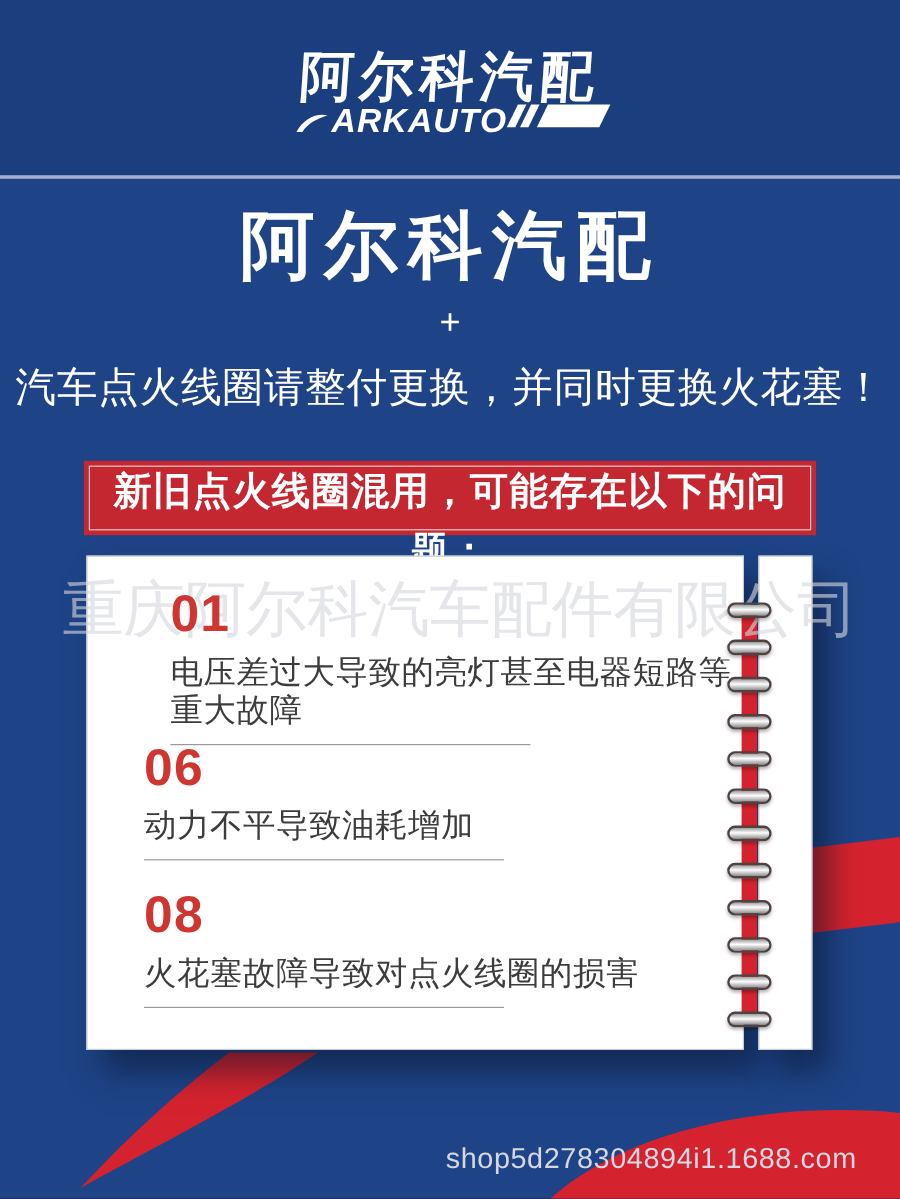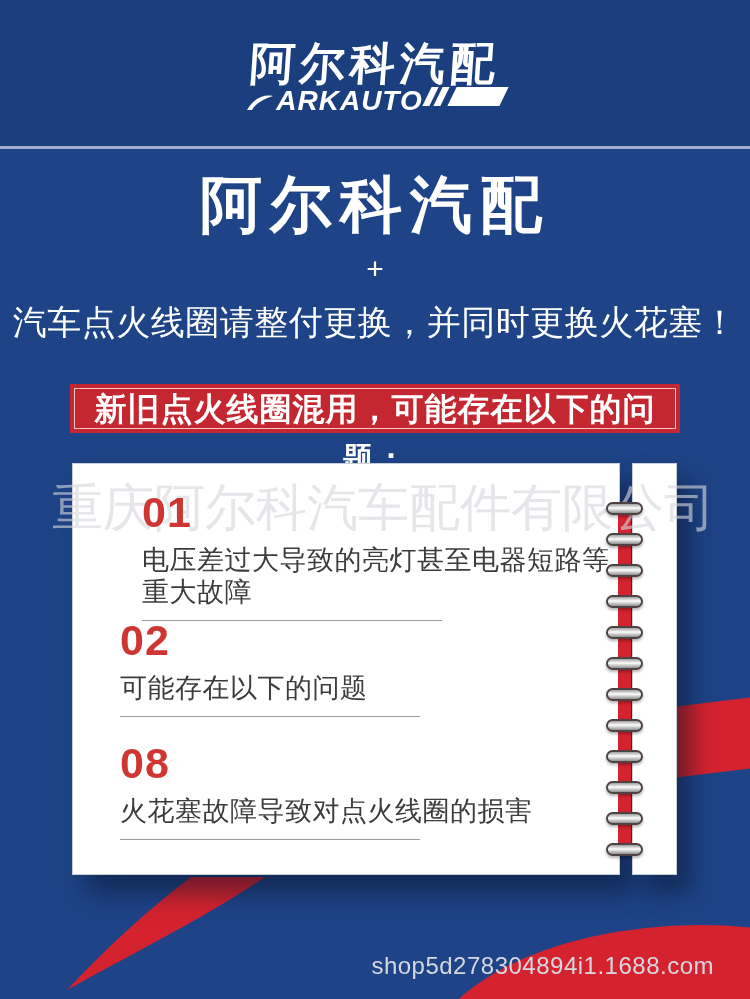--- a/index.html
+++ b/index.html
@@ -15,21 +15,21 @@
   .logo-cn{font-size:45px;font-weight:bold;letter-spacing:5px;transform:skewX(-4deg);line-height:1.05;}
   .logo-en-row{display:flex;align-items:flex-start;justify-content:center;height:26px;margin-top:0;}
   .logo-en{font-size:28px;font-weight:bold;font-style:italic;letter-spacing:1px;line-height:1;}
   .swoosh{margin-right:2px;margin-top:4px;}
   .slash{width:7px;height:19px;background:#fff;transform:skewX(-26deg);margin-left:4px;}
   .logo-bar{width:52px;height:19px;background:#fff;transform:skewX(-26deg);margin-left:7px;}
   
   .title{position:absolute;top:163px;left:0;width:100%;text-align:center;color:#fff;font-size:62px;font-weight:bold;letter-spacing:8px;}
   .plus{position:absolute;top:252px;left:0;width:100%;text-align:center;color:#fff;font-size:30px;font-weight:normal;}
   .subtitle{position:absolute;top:300px;left:0;width:100%;text-align:center;color:#fff;font-size:34px;letter-spacing:0.5px;}
-  .banner{position:absolute;left:70px;top:384px;width:610px;height:49px;background:#c42730;color:#fff;font-size:32px;font-weight:bold;text-align:center;line-height:50px;letter-spacing:1px;}
+  .banner{position:absolute;left:70px;top:384px;width:610px;height:62px;background:#c42730;color:#fff;font-size:32px;font-weight:bold;text-align:center;line-height:50px;letter-spacing:1px;}
   .banner::after{content:"";position:absolute;inset:4px;border:1px solid rgba(255,255,255,.75);pointer-events:none;}
   
   .red-band{position:absolute;left:676px;top:702px;width:74px;height:71px;background:#d4232e;transform:skewY(-7deg);z-index:0;}
   .red-circle{position:absolute;left:420px;top:925px;width:560px;height:300px;border-radius:50%;background:#d4232e;z-index:0;}
   .sliver{position:absolute;left:60px;top:870px;z-index:0;}
   
   .card-main{position:absolute;left:72px;top:463px;width:546px;height:410px;background:#fff;border:1px solid #c9cdd4;box-shadow:14px 18px 24px rgba(7,17,40,.5);}
   .card-strip{position:absolute;left:632px;top:463px;width:43px;height:410px;background:#fff;border:1px solid #c9cdd4;box-shadow:14px 18px 24px rgba(7,17,40,.5);}
   .ribbon{position:absolute;left:618px;top:505px;width:13px;height:341px;background:#d4232e;z-index:2;}
   .ring{position:absolute;left:606px;width:33px;height:9px;border:2px solid #4e4242;border-radius:7px;
@@ -97,22 +97,22 @@
     </div>
 
   <div class="watermark">重庆阿尔科汽车配件有限公司</div>
 
   <div class="issue issue-1">
     <div class="issue-number">01</div>
     <div class="issue-text">电压差过大导致的亮灯甚至电器短路等重大故障</div>
     <div class="issue-divider"></div>
   </div>
   <div class="issue issue-2">
-    <div class="issue-number">02</div>
-    <div class="issue-text">可能存在以下的问题</div>
+    <div class="issue-number">06</div>
+    <div class="issue-text">动力不平导致油耗增加</div>
     <div class="issue-divider"></div>
   </div>
   <div class="issue issue-3">
     <div class="issue-number">08</div>
     <div class="issue-text">火花塞故障导致对点火线圈的损害</div>
     <div class="issue-divider"></div>
   </div>
 
   <div class="footer-url">shop5d278304894i1.1688.com</div>
 

